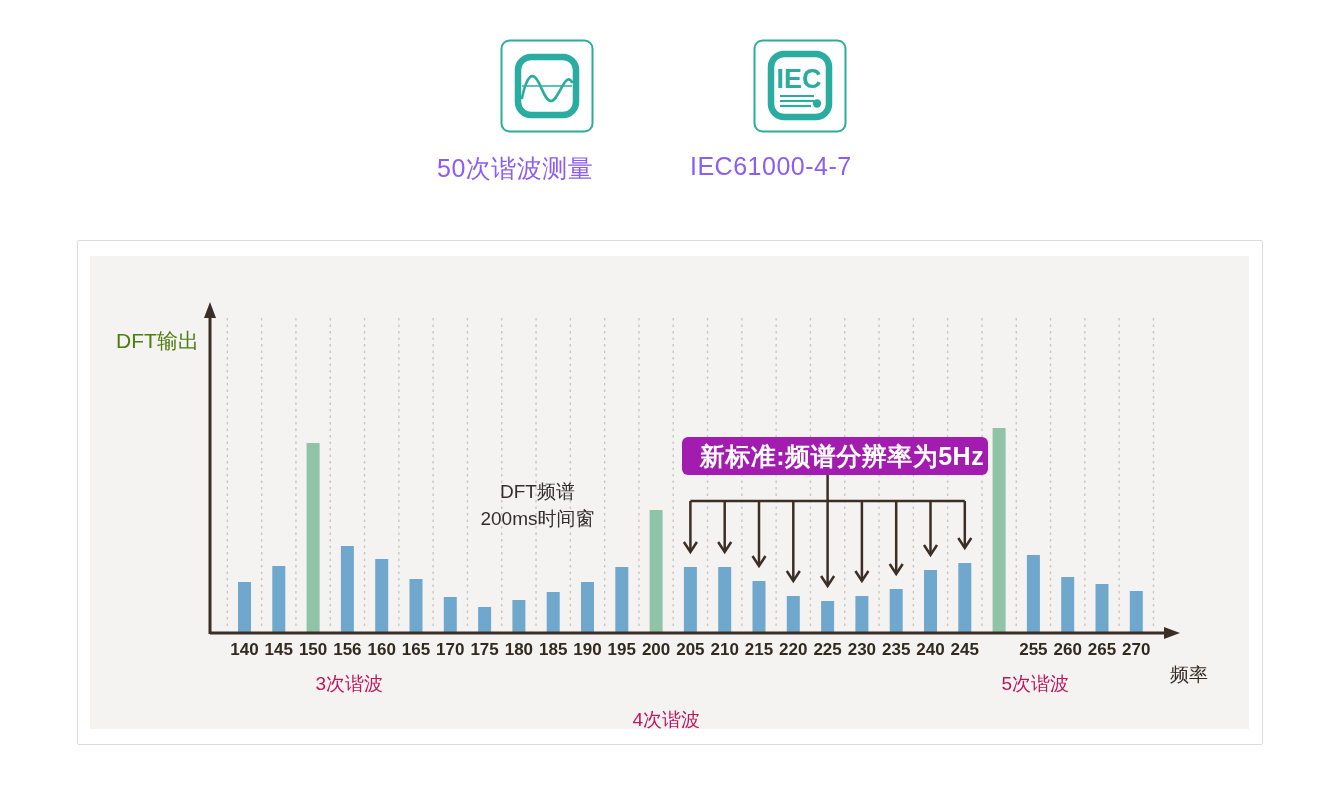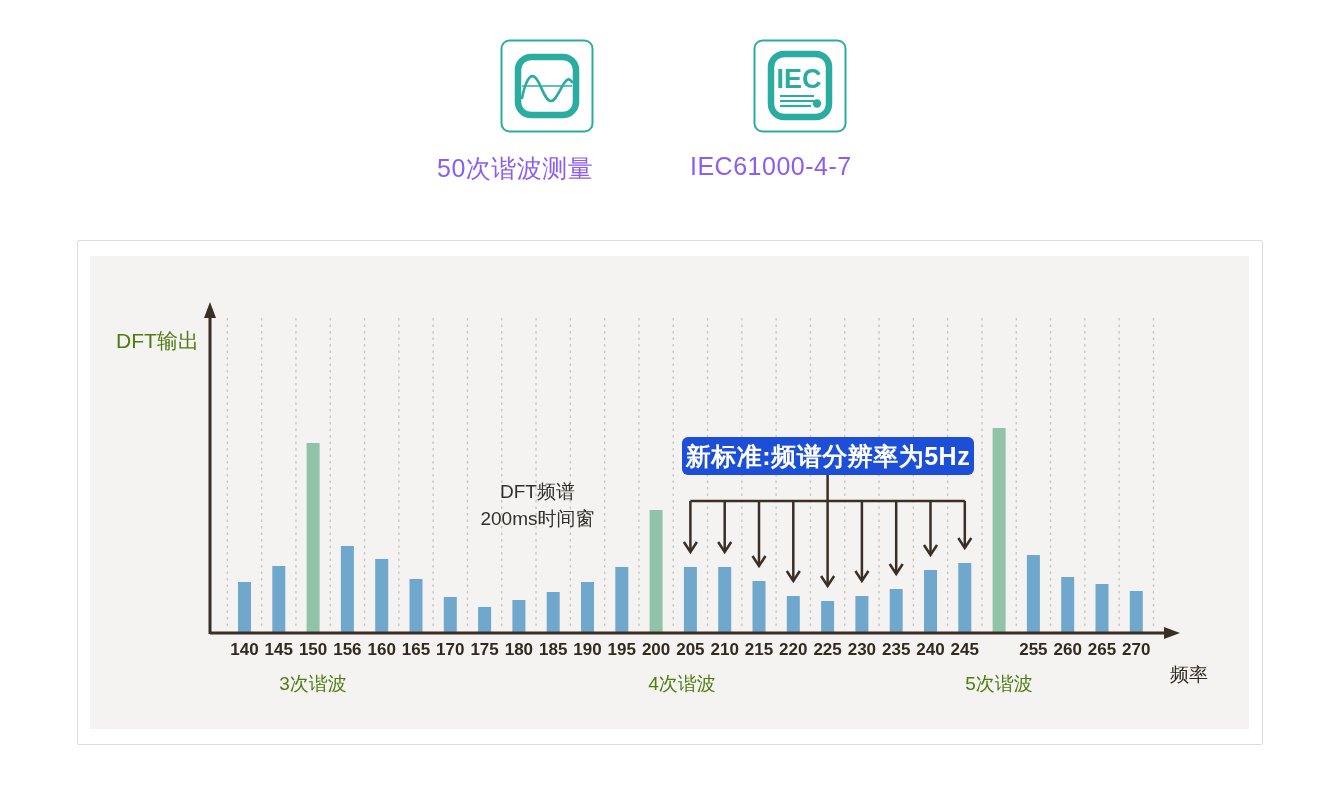--- a/index.html
+++ b/index.html
@@ -30,25 +30,25 @@
   .x-axis-label{
     left:1154px;top:662px;width:70px;text-align:center;
     font-size:19px;color:#32291f;
   }
   .spectrum-note{
     left:415px;top:478px;width:245px;text-align:center;
     font-size:19px;line-height:27px;color:#33302c;
   }
   .badge{
     left:682px;top:437px;width:292px;height:38px;border-radius:6px;
-    background:#1d4ed8;color:#ffffff;font-size:25px;font-weight:bold;
-    text-align:center;line-height:38px;letter-spacing:0.5px;
+    background:#a21caf;color:#ffffff;font-size:25px;font-weight:bold;
+    text-align:center;line-height:38px;letter-spacing:0.5px;padding-left:14px;
   }
   .harmonic-label{
-    top:671px;width:140px;text-align:center;font-size:19px;color:#4d7c0f;
+    top:671px;width:140px;text-align:right;font-size:19px;color:#be185d;
   }
   .tick{
     font-family:"Liberation Sans","DejaVu Sans",sans-serif;
     font-size:17px;font-weight:bold;fill:#32291f;
   }
 </style>
 </head>
 <body>
 
 <div class="abs" style="left:500px;top:39px;">
@@ -190,14 +190,14 @@
 <div class="abs spectrum-note">
   <div>DFT频谱</div>
   <div>200ms时间窗</div>
 </div>
 
 <div class="abs badge">新标准:频谱分辨率为5Hz</div>
 
 <div class="abs x-axis-label">频率</div>
 
 <div class="abs harmonic-label" style="left:243px;">3次谐波</div>
-<div class="abs harmonic-label" style="left:612px;">4次谐波</div>
+<div class="abs harmonic-label" style="left:560px;margin-top:36px;">4次谐波</div>
 <div class="abs harmonic-label" style="left:929px;">5次谐波</div>
 
 </body></html>

